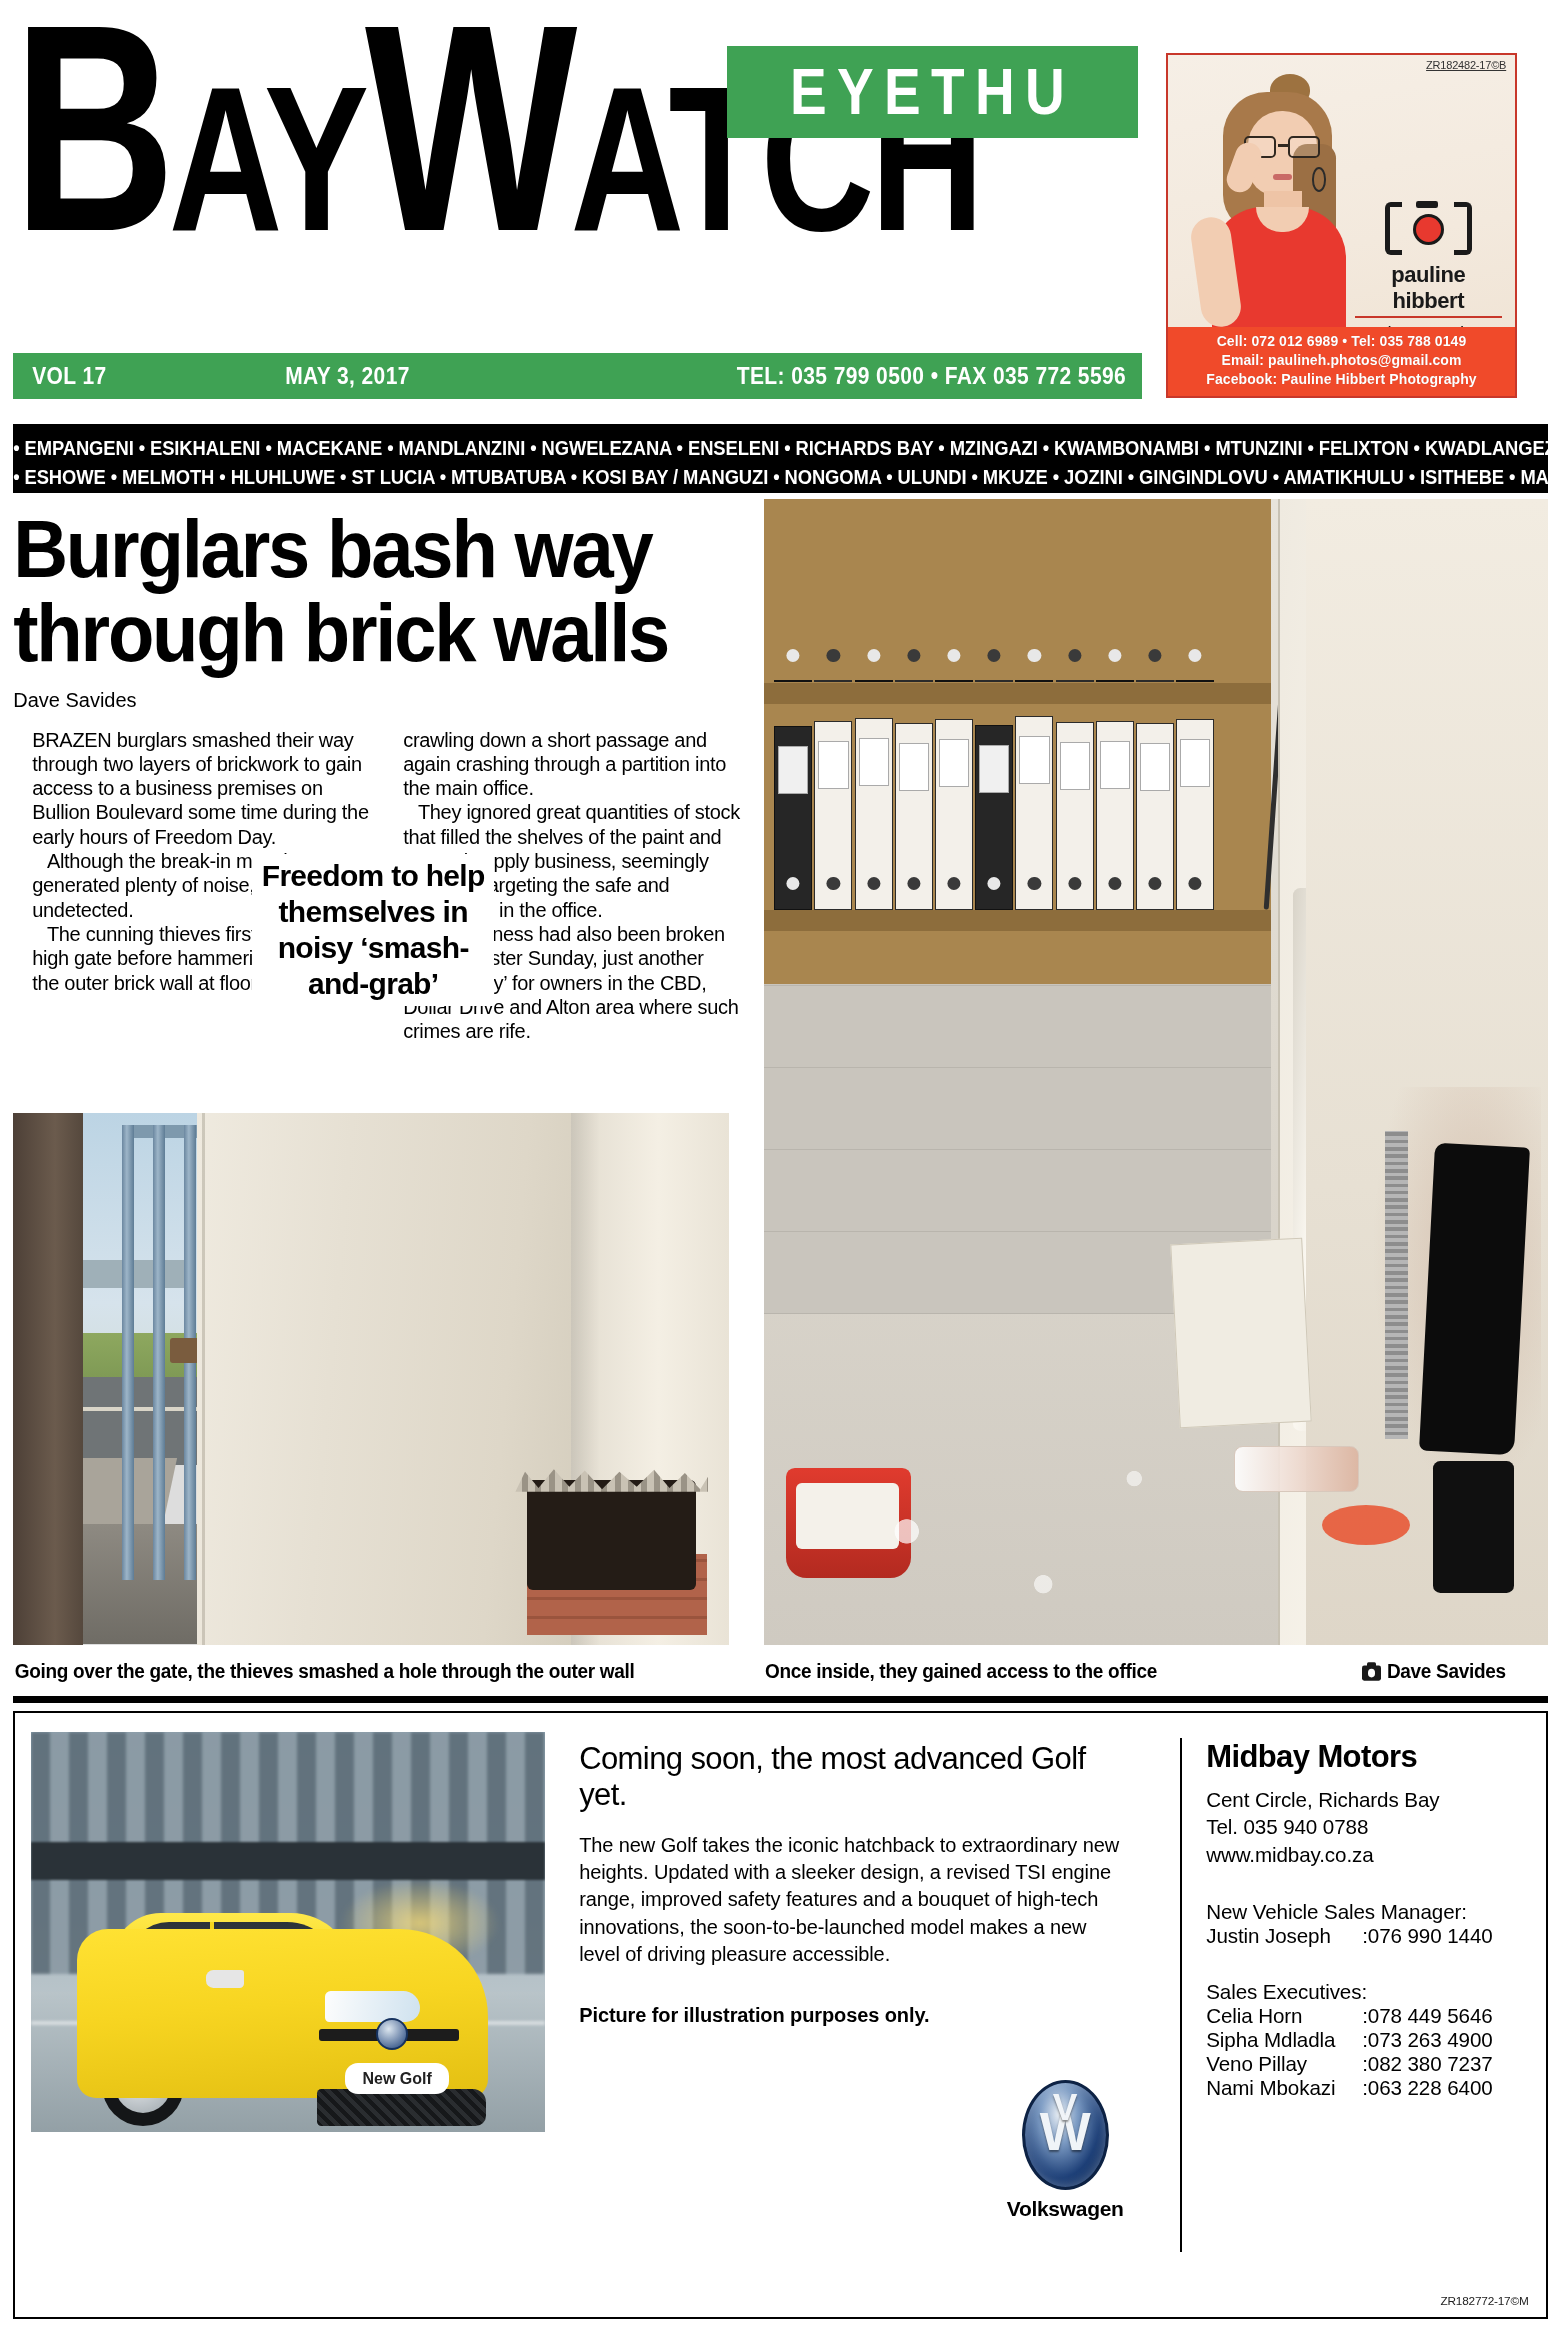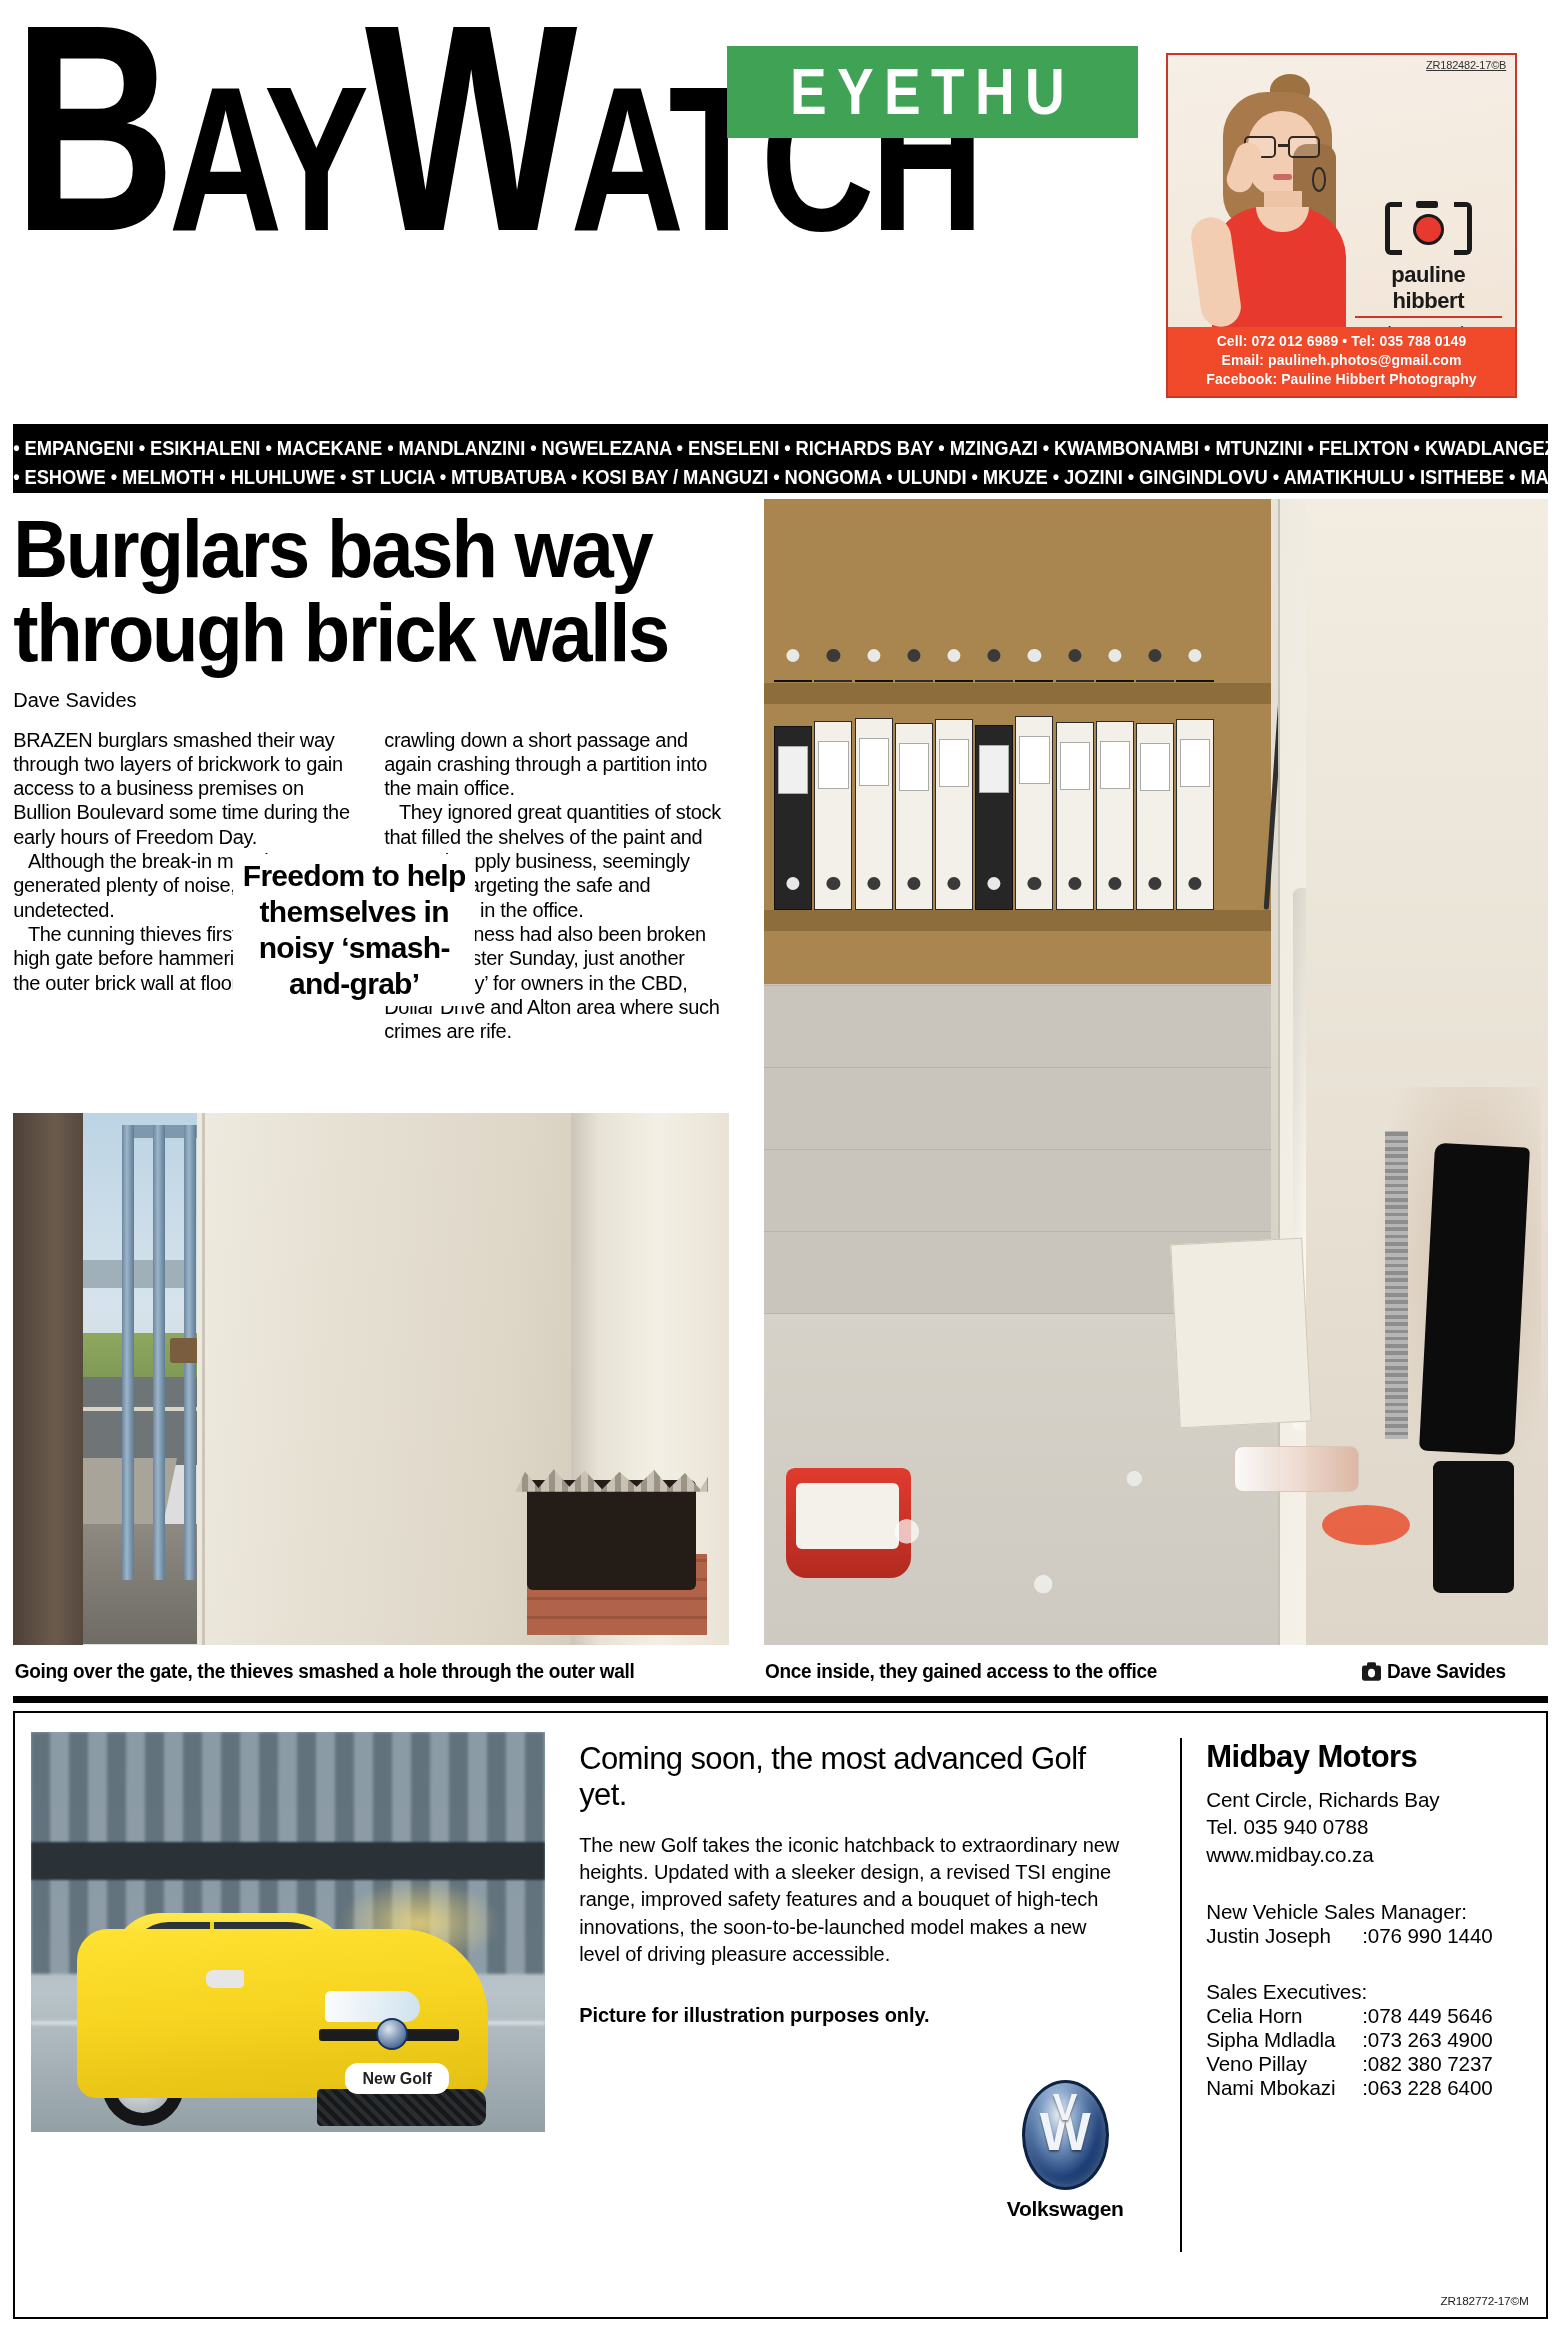--- a/index.html
+++ b/index.html
@@ -393,20 +393,25 @@
   <div class="masthead">
 
     <div class="logo-wrap">
       <div class="logo-text"><span>B</span><span class="small-caps">AY</span><span>W</span><span class="small-caps">ATCH</span></div>
     </div>
 
     <div class="eyethu-box">
       <span>EYETHU</span>
     </div>
 
+    <div class="green-bar">
+      <div class="gb-vol">VOL 17</div>
+      <div class="gb-date">MAY 3, 2017</div>
+      <div class="gb-tel">TEL: 035 799 0500 • FAX 035 772 5596</div>
+    </div>
   </div>
 
   <div class="photo-ad">
     <div class="pa-code">ZR182482-17©B</div>
 
     <div class="pa-model">
       <div class="m-hair-bun"></div>
       <div class="m-hair"></div>
       <div class="m-face"></div>
       <div class="m-hair-side"></div>
@@ -445,21 +450,21 @@
 
   <div class="town-strip">
     <div class="town-line">• EMPANGENI • ESIKHALENI • MACEKANE • MANDLANZINI • NGWELEZANA • ENSELENI • RICHARDS BAY • MZINGAZI • KWAMBONAMBI •  MTUNZINI • FELIXTON • KWADLANGEZWA • PONGOLA</div>
     <div class="town-line">• ESHOWE • MELMOTH • HLUHLUWE • ST LUCIA • MTUBATUBA • KOSI BAY / MANGUZI • NONGOMA • ULUNDI • MKUZE • JOZINI • GINGINDLOVU • AMATIKHULU • ISITHEBE • MANDINI</div>
   </div>
 
   <div class="article">
     <div class="headline">Burglars bash way through brick walls</div>
     <div class="byline">Dave Savides</div>
 
-    <div class="cols" style="height:411px;">
+    <div class="cols" style="height:411px;margin-left:19px;">
       <div class="col col-left">
         <p>BRAZEN burglars smashed their way through two layers of brickwork to gain access to a business premises on Bullion Boulevard some time during the early hours of Freedom Day.</p>
         <p>Although the break-in must have generated plenty of noise, it went undetected.</p>
         <p>The cunning thieves first jumped a high gate before hammering through the outer brick wall at floor level,</p>
       </div>
       <div class="col col-right">
         <p>crawling down a short passage and again crashing through a partition into the main office.</p>
         <p>They ignored great quantities of stock that filled the shelves of the paint and general supply business, seemingly intent on targeting the safe and computers in the office.</p>
         <p>The business had also been broken into on Easter Sunday, just another ‘normal day’ for owners in the CBD, Dollar Drive and Alton area where such crimes are rife.</p>
       </div>

